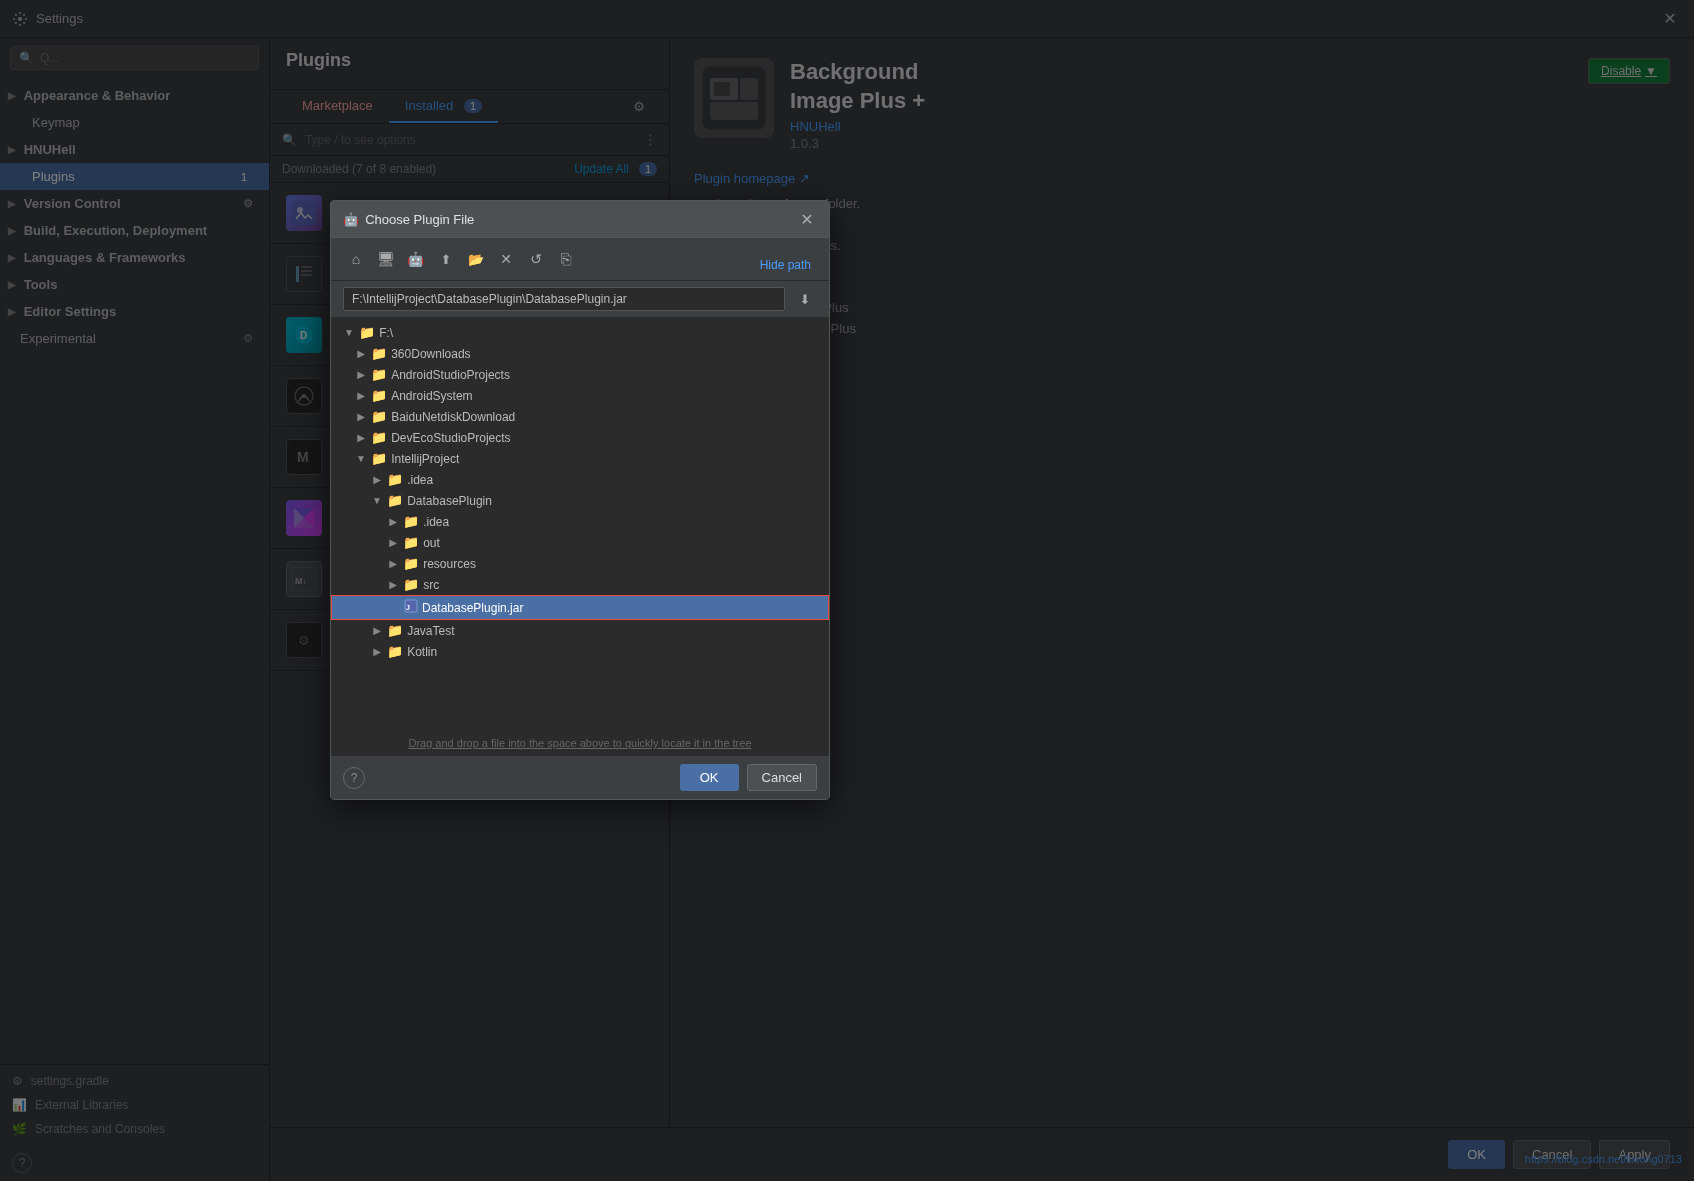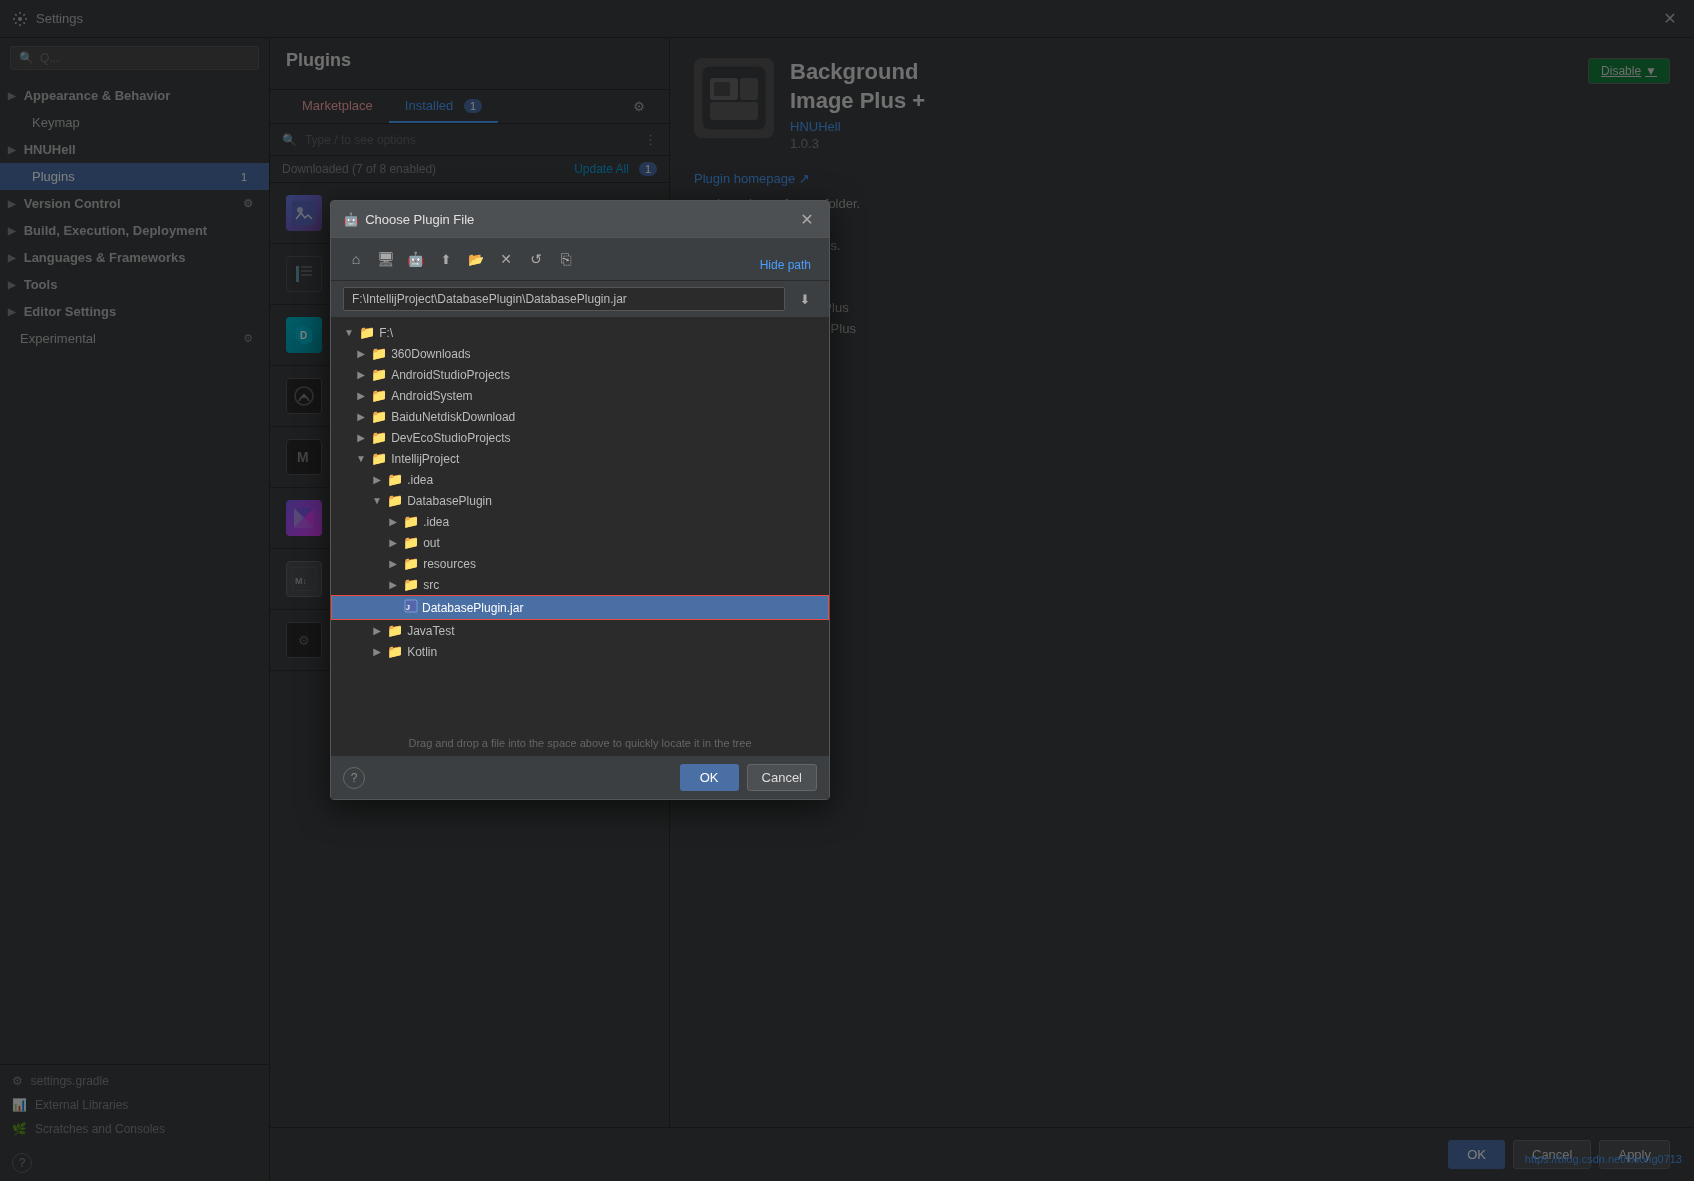--- a/index.html
+++ b/index.html
@@ -609,20 +609,21 @@
     .tree-item-indent2 { padding-left: 40px; }
     .tree-item-indent3 { padding-left: 56px; }
 
     .dialog-hint {
       padding: 6px 12px;
       font-size: 11px;
       color: #666;
       text-align: center;
       border-top: 1px solid #2b2b2b;
       background: #2b2b2b;
+      text-decoration: underline;
     }
 
     .dialog-footer {
       padding: 8px 12px;
       display: flex;
       align-items: center;
       justify-content: space-between;
       border-top: 1px solid #2b2b2b;
       background: #3c3f41;
     }

